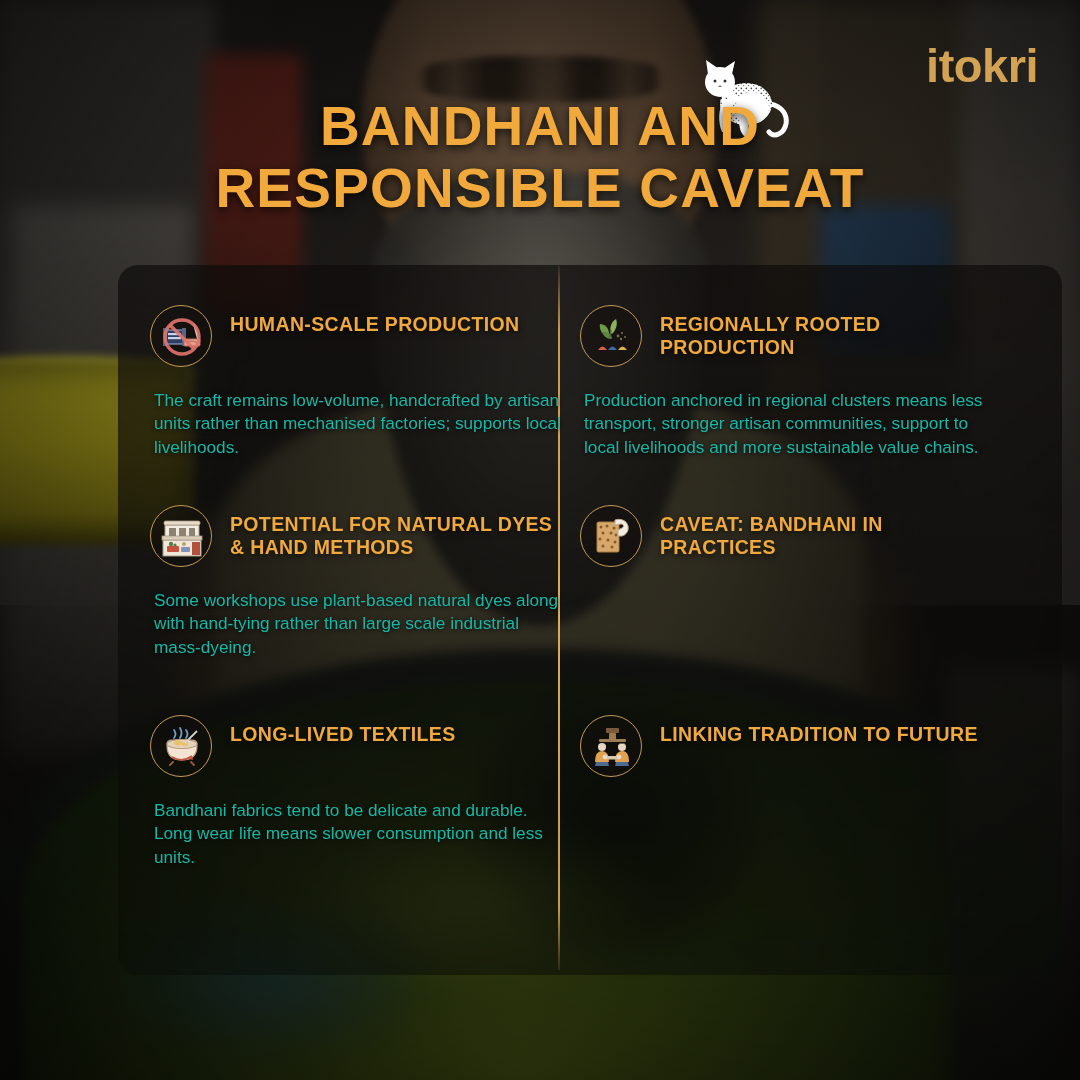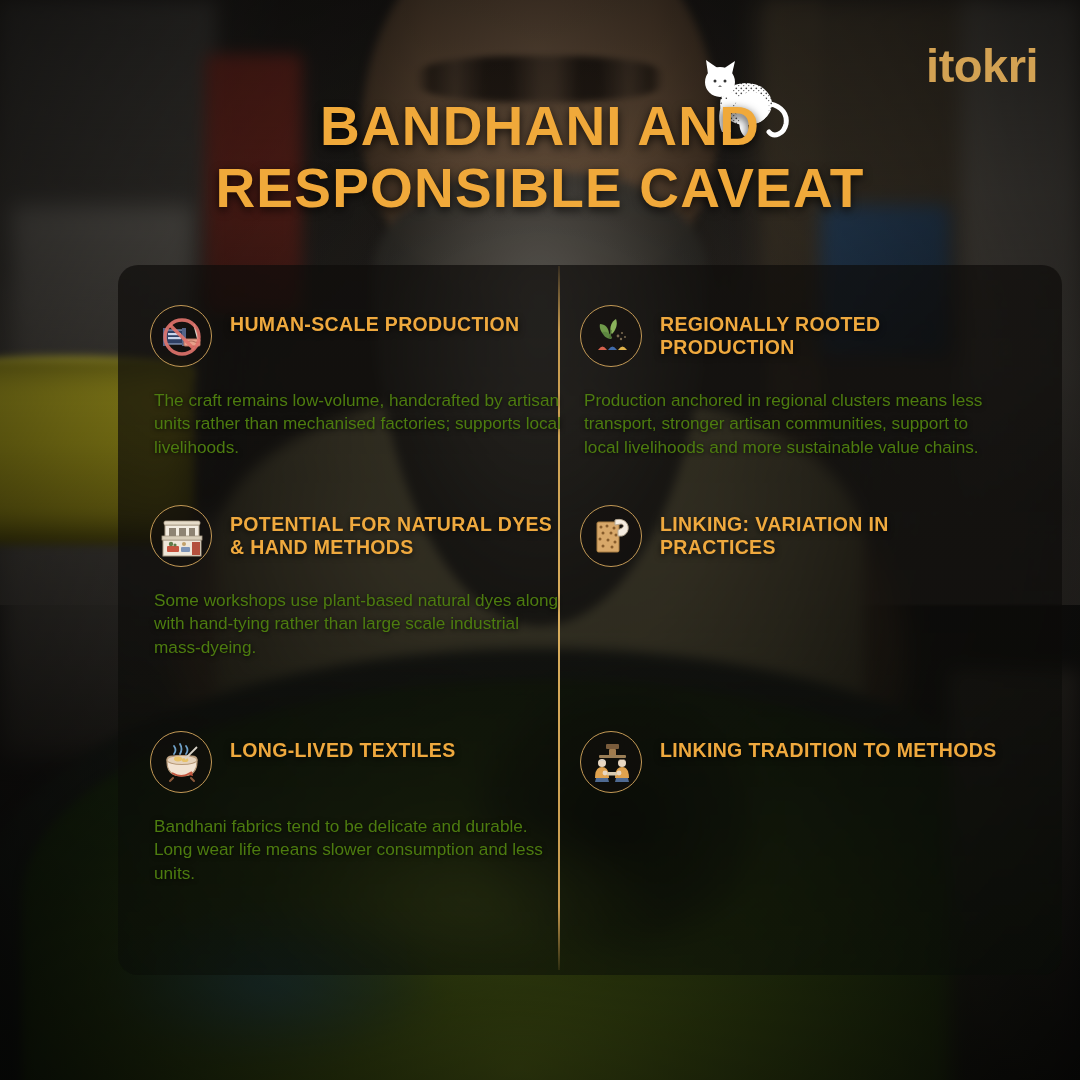--- a/index.html
+++ b/index.html
@@ -114,30 +114,30 @@
     backdrop-filter:blur(1px);
   }
   .divider { position:absolute; left:558px; top:266px; width:1.6px; height:704px;
     background:linear-gradient(180deg, rgba(200,150,70,.15) 0%, #c79a4e 10%, #d4a köp 50%, #c79a4e 90%, rgba(200,150,70,.15) 100%);
     background:linear-gradient(180deg, rgba(200,150,70,.12) 0%, #c79a4e 9%, #d9ad5c 50%, #c79a4e 91%, rgba(200,150,70,.12) 100%);
   }
 
   .grid { position:absolute; left:118px; top:265px; width:944px; height:710px; }
   .card { position:absolute; width:420px; }
   .c-l { left:32px; } .c-r { left:462px; }
-  .r1 { top:40px; } .r2 { top:240px; } .r3 { top:450px;margin-top:16px; }
+  .r1 { top:40px; } .r2 { top:240px; } .r3 { top:450px; }
 
   .card-head { display:flex; align-items:flex-start; gap:18px; }
   .ico { width:62px; height:62px; flex:0 0 62px; border-radius:50%;
     border:1.6px solid #c49a56; position:relative; overflow:hidden;
     background:rgba(18,15,12,.55); }
   .ico svg { position:absolute; left:0; top:0; }
   .h-txt { font-size:19.5px; font-weight:800; line-height:1.16; letter-spacing:.35px;
     color:#EFA93E; text-shadow:0 2px 6px rgba(0,0,0,.7); padding-top:8px; }
-  .body-txt { margin-top:22px; font-size:17.2px; line-height:1.36; color:#4d7c0f;
+  .body-txt { margin-top:22px; font-size:17.2px; line-height:1.36; color:#14b8a6;
     text-shadow:0 1px 5px rgba(0,0,0,.85); font-weight:400; }
   .c-l .body-txt { margin-left:4px; }
   .c-r .body-txt { margin-left:4px; }
 </style>
 </head>
 <body>
 
 <div class="bg">
   <div class="bg-wall"></div>
   <div class="bg-shelf-a"></div>
@@ -288,21 +288,21 @@
               <circle cx="35" cy="29" r="1.5"></circle>
             <circle cx="19" cy="33" r="1.5"></circle>
               <circle cx="27" cy="34" r="1.5"></circle>
               <circle cx="34" cy="36" r="1.5"></circle>
             <circle cx="22" cy="40" r="1.5"></circle>
               <circle cx="31" cy="41" r="1.5"></circle>
           </g>
           <path d="M34 14 C40 12 46 15 47 20 C48 25 45 29 41 30 L37 30 L37 24 L41 22 C43 21 43 18 40 18 L34 19 Z" fill="#f5ece0" stroke="#b9a992" stroke-width="1"></path>
         </svg>
       </div>
-      <div class="h-txt">LINKING: VARIATION IN PRACTICES</div>
+      <div class="h-txt">CAVEAT: BANDHANI IN PRACTICES</div>
     </div>
   </div>
 
   <div class="card c-l r3">
     <div class="card-head">
       <div class="ico">
         <svg width="62" height="62" viewBox="0 0 62 62">
           <path d="M16 28 q0 -4 5 -4 h20 q5 0 5 4 v2 q0 14 -15 14 q-15 0 -15 -14 z" fill="#f2e3d2" stroke="#b89a79" stroke-width="1.2"></path>
           <ellipse cx="31" cy="28" rx="15" ry="4.5" fill="#e5d2bb" stroke="#b89a79" stroke-width="1.1"></ellipse>
           <ellipse cx="27" cy="27" rx="4" ry="2.4" fill="#e8c268"></ellipse>
@@ -337,17 +337,17 @@
 
           <circle cx="41" cy="31" r="4" fill="#e8d7c2"></circle>
           <path d="M37 29 q4 -4 8 0 q-4 -2.5 -8 0" fill="#4a3a2c"></path>
           <path d="M34 46 q0 -11 7 -11 q7 0 7 11 z" fill="#e0a24e"></path>
           <path d="M35 46 h12 l1 4 h-14 z" fill="#4f6a92"></path>
           <circle cx="38" cy="41" r="2.4" fill="#e8d7c2"></circle>
 
           <rect x="26" y="40" width="10" height="3.5" rx="1" fill="#d8c9ae"></rect>
         </svg>
       </div>
-      <div class="h-txt">LINKING TRADITION TO METHODS</div>
+      <div class="h-txt">LINKING TRADITION TO FUTURE</div>
     </div>
   </div>
 
 </div>
 
 </body></html>

